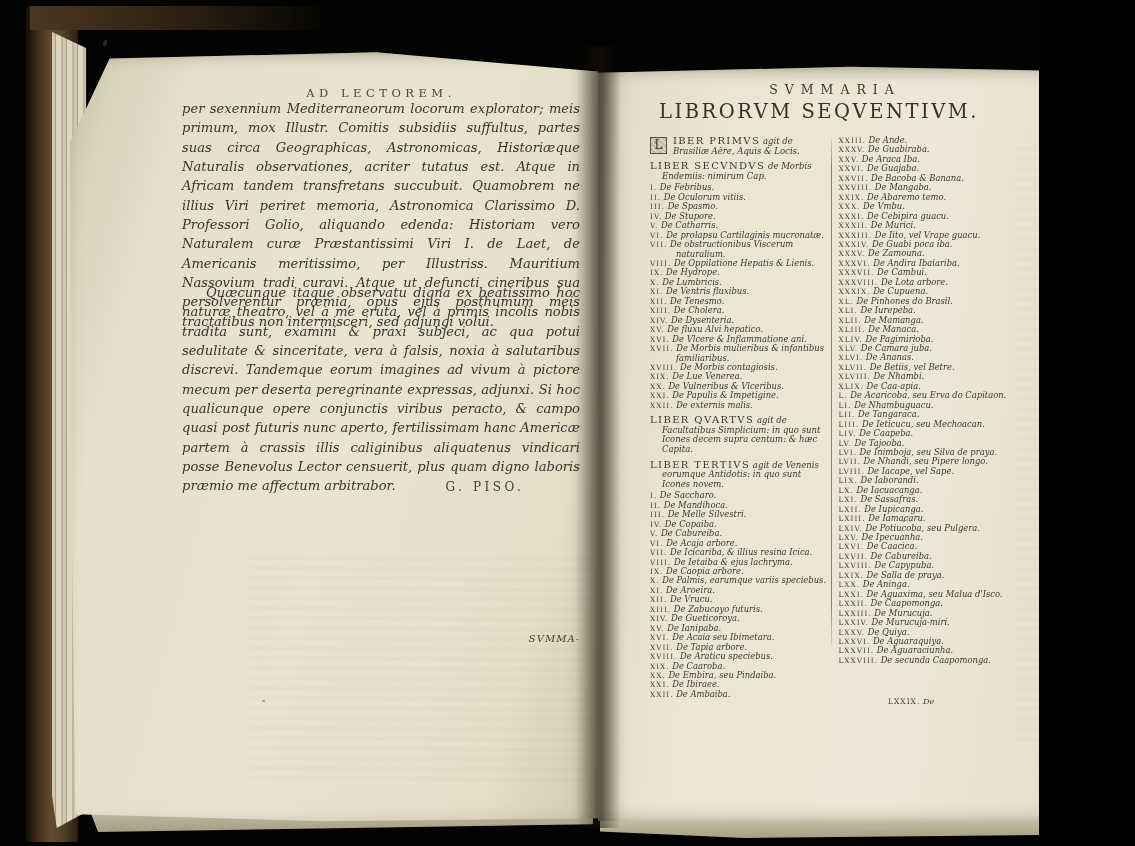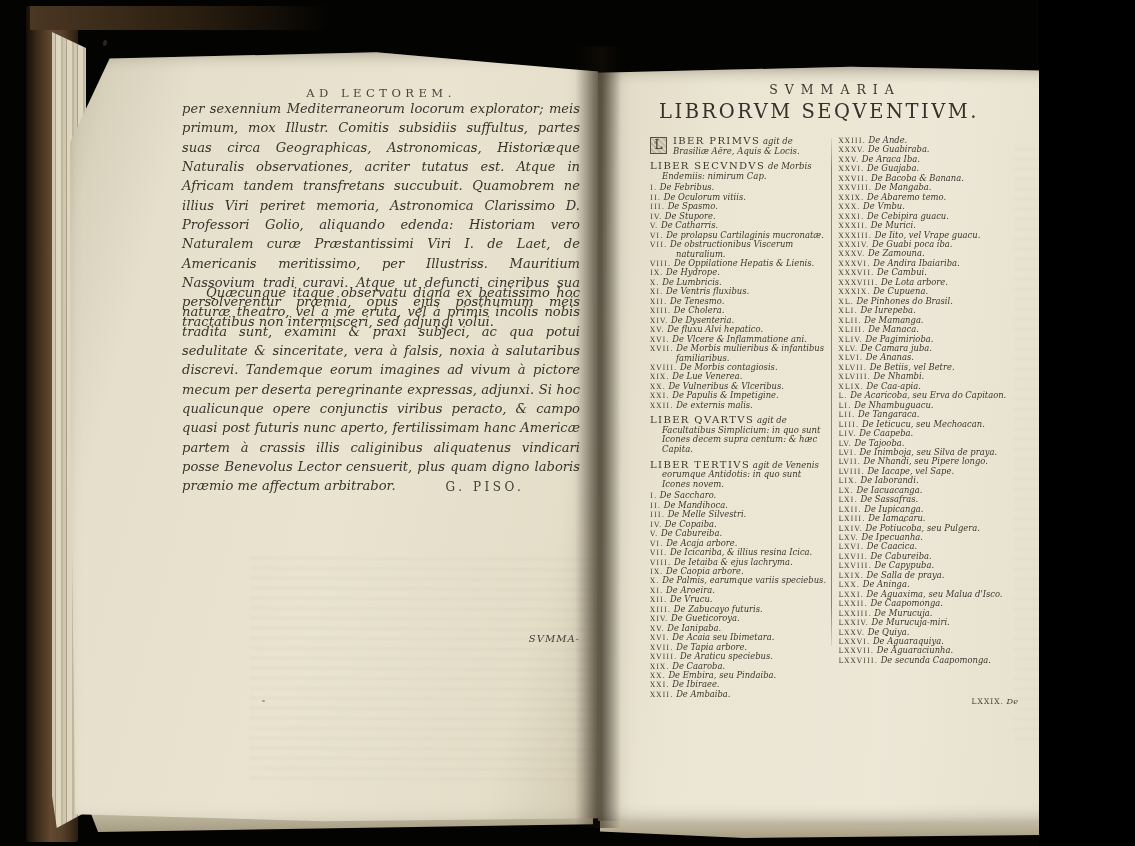--- a/index.html
+++ b/index.html
@@ -63,21 +63,21 @@
   .liber{font-size:8.5px;line-height:9.6px;padding-left:12px;text-indent:-12px;margin:5px 0 2px 0;}
   .liber .caps{font-style:normal;letter-spacing:1.4px;font-size:10px;}
   .liber .ital{font-style:italic;}
   .liber1{position:relative;padding-left:23px;text-indent:0;margin-top:0;}
   .initial{position:absolute;left:0;top:1px;width:17px;height:17px;border:1px solid #55503f;
     box-sizing:border-box;text-align:center;line-height:15px;font-size:12px;font-style:normal;color:#3a352b;
     background:
       radial-gradient(circle at 30% 30%, rgba(90,82,62,.35) 0 1px, transparent 2px),
       radial-gradient(circle at 70% 65%, rgba(90,82,62,.35) 0 1px, transparent 2px),
       repeating-linear-gradient(45deg,#d9d2bd 0 2px,#c3bba2 2px 4px);}
-  .catchword-r{position:absolute;left:290px;top:630px;width:130px;text-align:right;
+  .catchword-r{position:absolute;left:290px;top:630px;width:130px;
     font-size:8.2px;color:#454035;}
   .catchword-r .num{letter-spacing:1px;font-size:7.5px;}
   .catchword-r .ttl{font-style:italic;}
 
   
   .ghost{position:absolute;pointer-events:none;opacity:.55;
     background:repeating-linear-gradient(0deg,rgba(125,112,88,.10) 0 2px,rgba(125,112,88,0) 2px 10px);
     filter:blur(1px);}
   .ghost-left{left:180px;top:500px;width:400px;height:230px;transform:rotate(.3deg);}
   .ghost-right{left:1014px;top:140px;width:66px;height:600px;opacity:.5;}

